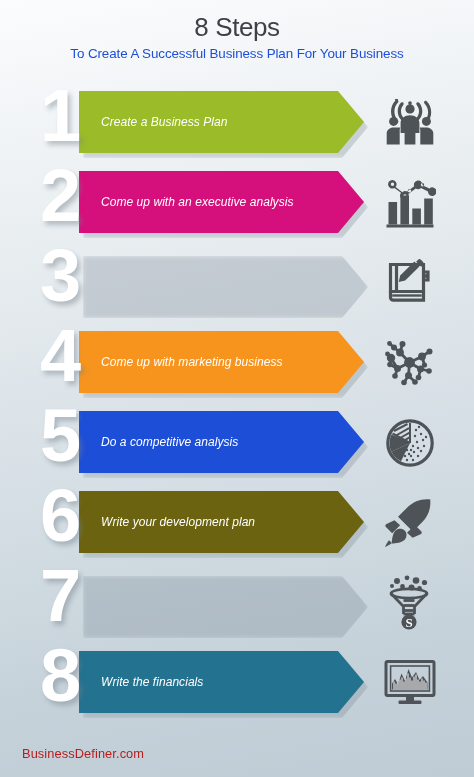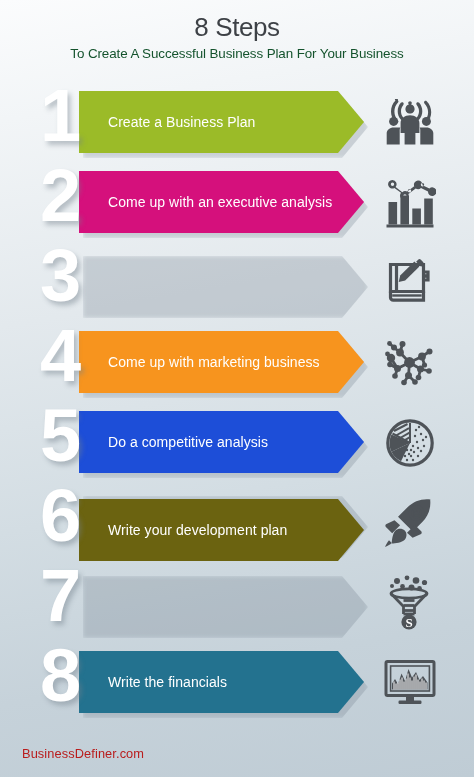--- a/index.html
+++ b/index.html
@@ -26,21 +26,21 @@
   .title {
     font-size: 26px;
     font-weight: normal;
     color: #3d4146;
     letter-spacing: -0.4px;
     line-height: 1.05;
     margin: 0;
   }
   .subtitle {
     font-size: 13.4px;
-    color: #14532d;
+    color: #1d4ed8;
     margin-top: 5px;
     letter-spacing: -0.1px;
     white-space: nowrap;
   }
 
   
   .steps {
     position: absolute;
     top: 85px;
     left: 0;
@@ -69,24 +69,25 @@
     top: 11px;
     width: 285px;
     height: 62px;
     -webkit-clip-path: polygon(0 0, calc(100% - 26px) 0, 100% 50%, calc(100% - 26px) 100%, 0 100%);
     clip-path: polygon(0 0, calc(100% - 26px) 0, 100% 50%, calc(100% - 26px) 100%, 0 100%);
     background: rgba(120,133,145,0.30);
     filter: blur(2px);
   }
   .arrow-label {
     color: #ffffff;
-    font-size: 14px;
+    font-size: 12px;
     letter-spacing: 0.05px;
-    padding-left: 29px;
+    padding-left: 22px;
     white-space: nowrap;
+    font-style: italic;
   }
 
   
   .num {
     position: absolute;
     left: 40px;
     top: -9px;
     width: 62px;
     font-size: 74px;
     font-weight: bold;
@@ -274,21 +275,21 @@
             <circle cx="26" cy="32" r="1.2"></circle>
             <circle cx="34" cy="9" r="1.2"></circle>
             <circle cx="41" cy="19" r="1.2"></circle>
             <circle cx="22" cy="42" r="1.2"></circle>
           </g>
         </svg>
       </div>
     </div>
     <div class="step-row">
       <div class="arrow-shadow"></div>
-      <div class="arrow" style="background: rgb(107, 99, 16); margin-top: 8px;">
+      <div class="arrow" style="background: rgb(107, 99, 16);">
         <span class="arrow-label">Write your development plan</span>
       </div>
       <div class="num">6</div>
       <div class="icon-slot">
         <svg width="54" height="52" viewBox="0 0 54 52">
           <g fill="#4E5358">
             <path d="M47.5 2.5c-8.5-1.2-17.0 1.8-23.0 7.8L15.0 19.8l14.8 14.8 9.5-9.5c6.0-6.0 9.0-14.5 7.8-23.0l.4.4z"></path>
             <circle cx="33.5" cy="16.0" r="6.6" fill="none" stroke="#4E5358" stroke-width="2.6"></circle>
             <path d="M11.5 23.3l-8.0 3.6c-1.2.5-1.5 2.1-.6 3.0l6.3 6.3 7.9-7.9z"></path>
             <path d="M24.0 35.8l7.9-7.9 6.3 6.3c.9.9.6 2.5-.6 3.0l-8.0 3.6z"></path>

